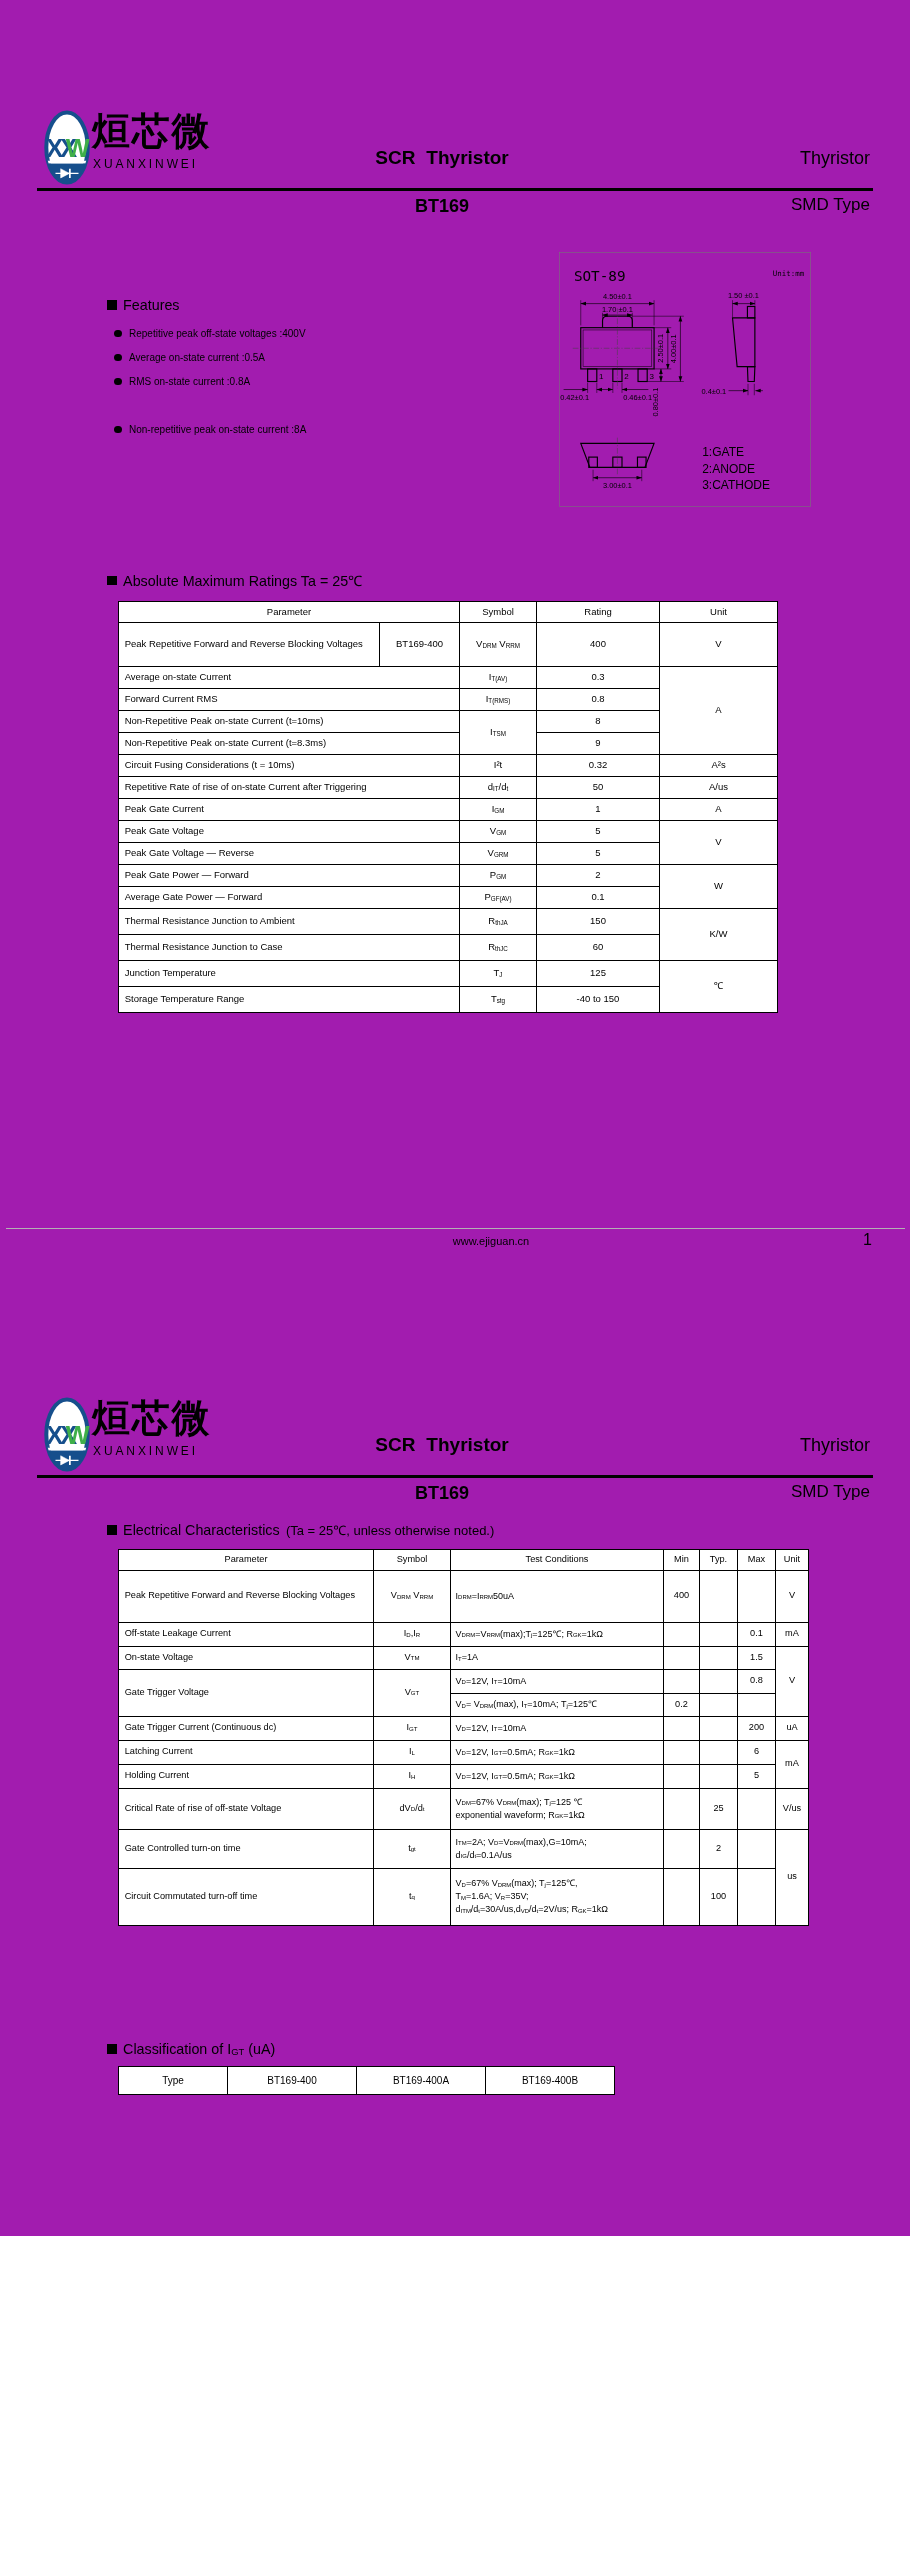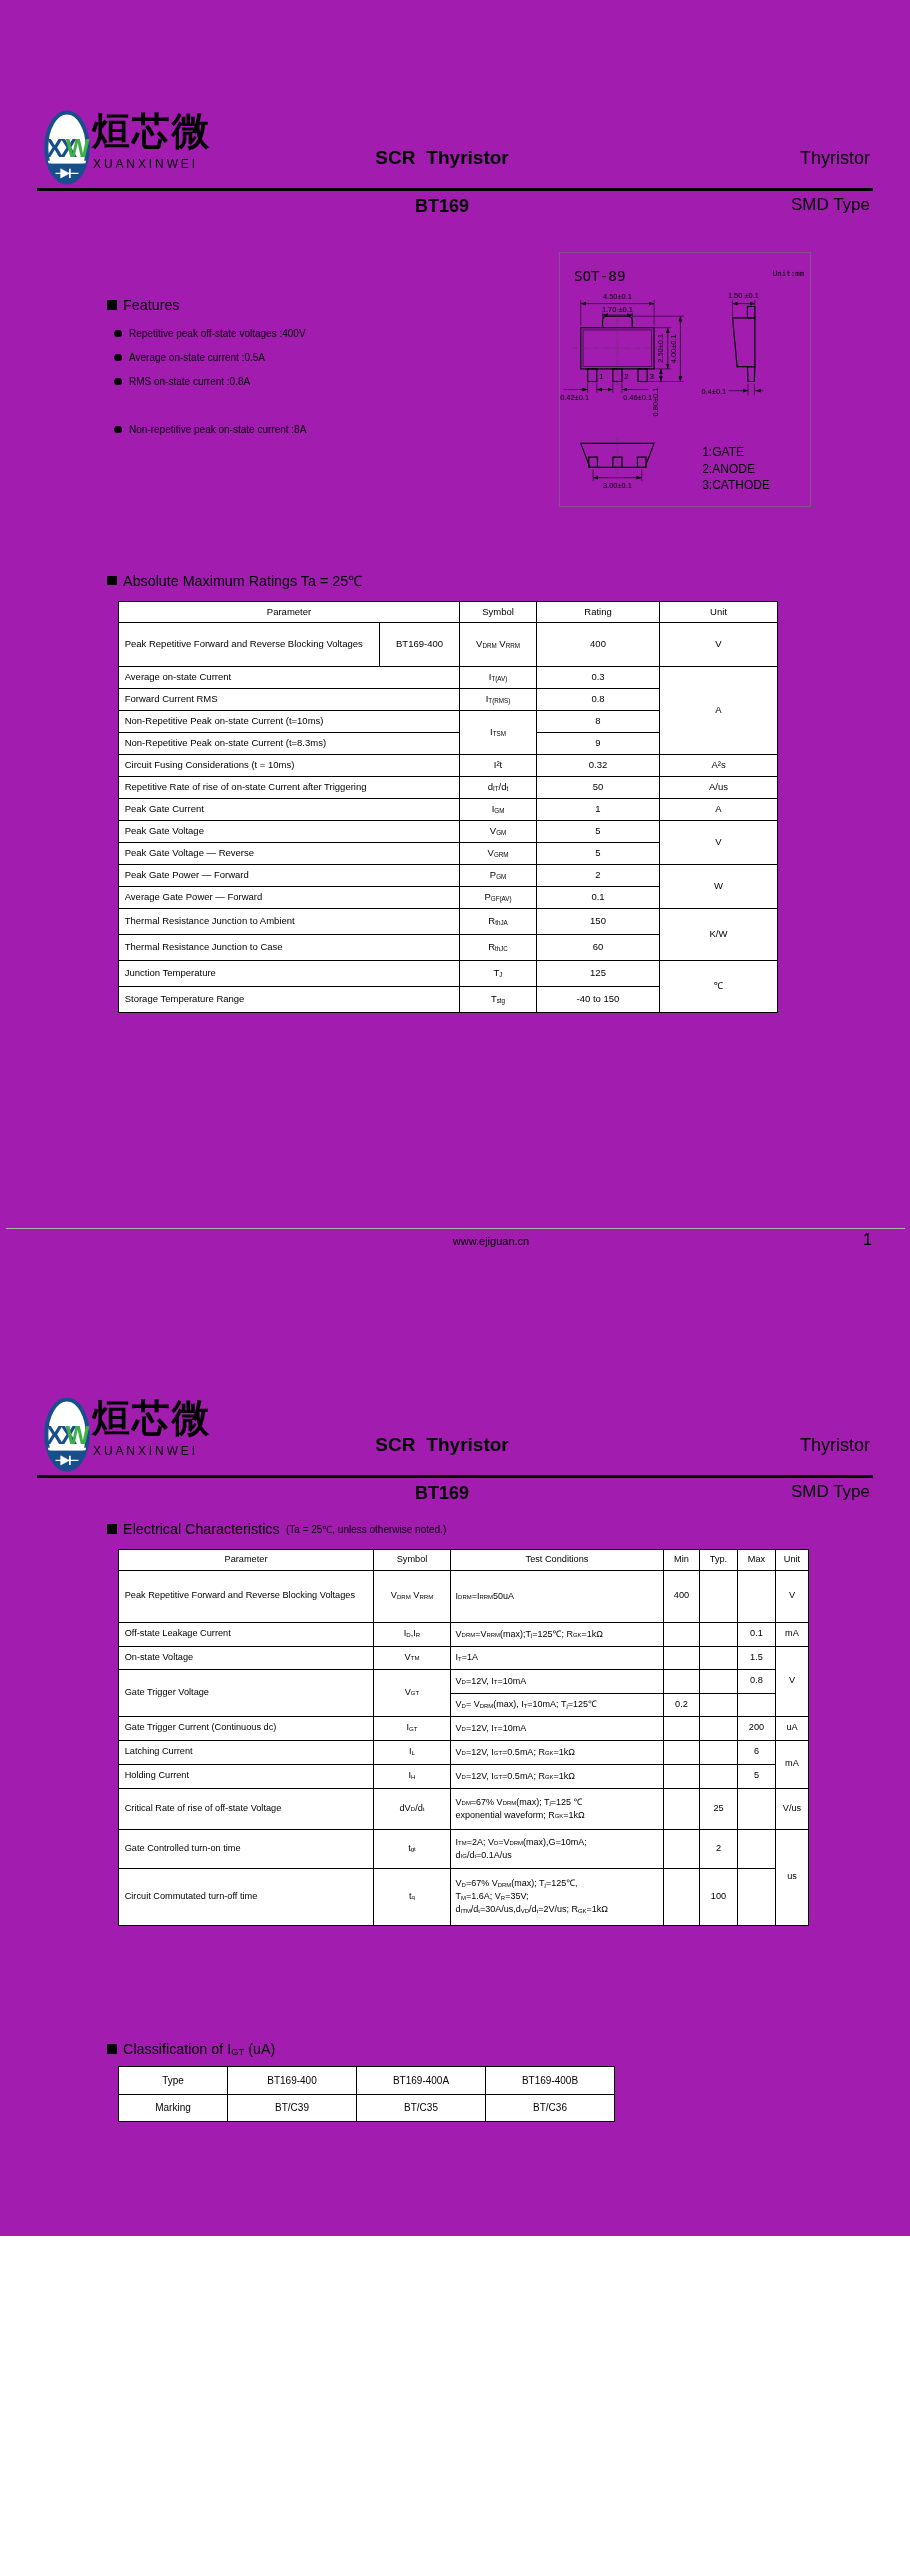--- a/index.html
+++ b/index.html
@@ -17,21 +17,21 @@
   .brand-en{position:absolute;left:49px;top:48px;font-size:12px;letter-spacing:2.9px;font-weight:500;white-space:nowrap;}
   .hdr-doctype{position:absolute;left:270px;top:147px;width:344px;text-align:center;font-size:19px;font-weight:bold;word-spacing:5.7px;}
   .hdr-cat{position:absolute;left:660px;top:148px;width:210px;text-align:right;font-size:18px;}
   .hdr-rule{position:absolute;left:37px;top:188px;width:836px;height:2.9px;background:#000;}
   .hdr-part{position:absolute;left:270px;top:196px;width:344px;text-align:center;font-size:18px;font-weight:bold;}
   .hdr-smd{position:absolute;left:660px;top:195px;width:210px;text-align:right;font-size:17px;}
 
   
   .sec-title{position:absolute;display:flex;align-items:center;gap:6.3px;font-size:14.3px;white-space:nowrap;}
   .sq{width:9.8px;height:9.8px;background:#000;display:inline-block;flex:none;}
-  .title-note{font-size:10px;}
+  .title-note{font-size:13px;}
 
   
   .feat{position:absolute;left:114px;display:flex;align-items:center;gap:7.5px;font-size:10px;white-space:nowrap;}
   .dot{width:7.5px;height:7.5px;border-radius:50%;background:#000;display:inline-block;flex:none;}
 
   
   table.t{border-collapse:collapse;table-layout:fixed;position:absolute;background:#fff;border:1.7px solid #000;}
   table.t td{border:1.1px solid #000;text-align:center;vertical-align:middle;padding:0 2.3px;line-height:1.3;}
   table.t td.p{text-align:left;padding-left:5.7px;}
   #abs{left:118px;top:601px;width:660px;font-size:9.5px;}
@@ -490,26 +490,20 @@
           <col style="width:129px">
           <col style="width:129px">
         </colgroup>
       <tbody>
           <tr style="height:27.5px">
         <td>Type</td>
         <td>BT169-400</td>
         <td>BT169-400A</td>
         <td>BT169-400B</td>
       </tr>
-      <tr style="height:27.5px">
-        <td>Marking</td>
-        <td>BT/C39</td>
-        <td>BT/C35</td>
-        <td>BT/C36</td>
-      </tr>
     </tbody>
       </table>
 
     <div class="f-line2"></div>
     <div class="f-url" style="top:1232px;">www.ejiguan.cn</div>
     <div class="f-num" style="top:1227px;">2</div>
   </section>
 
 </div>
 

